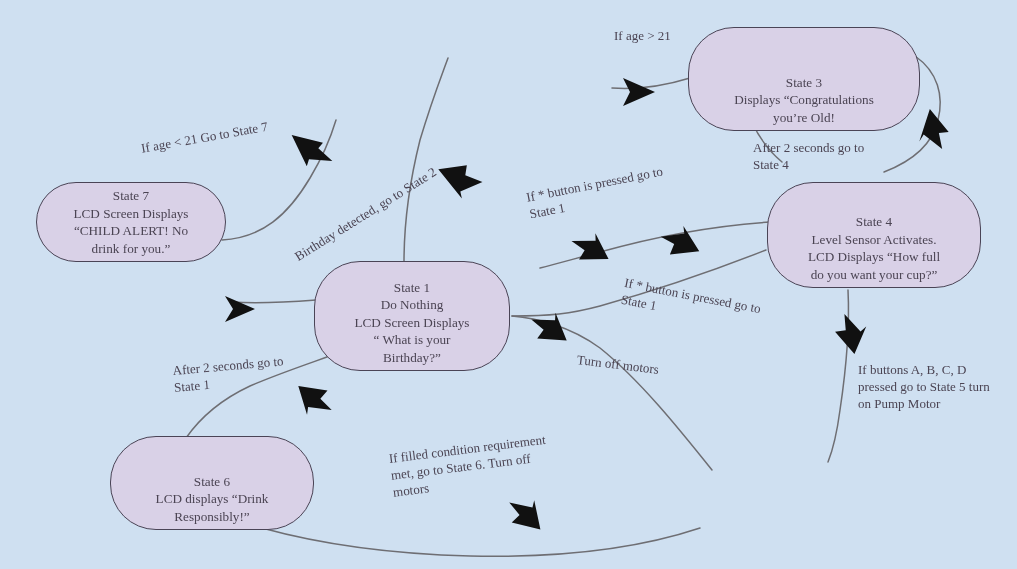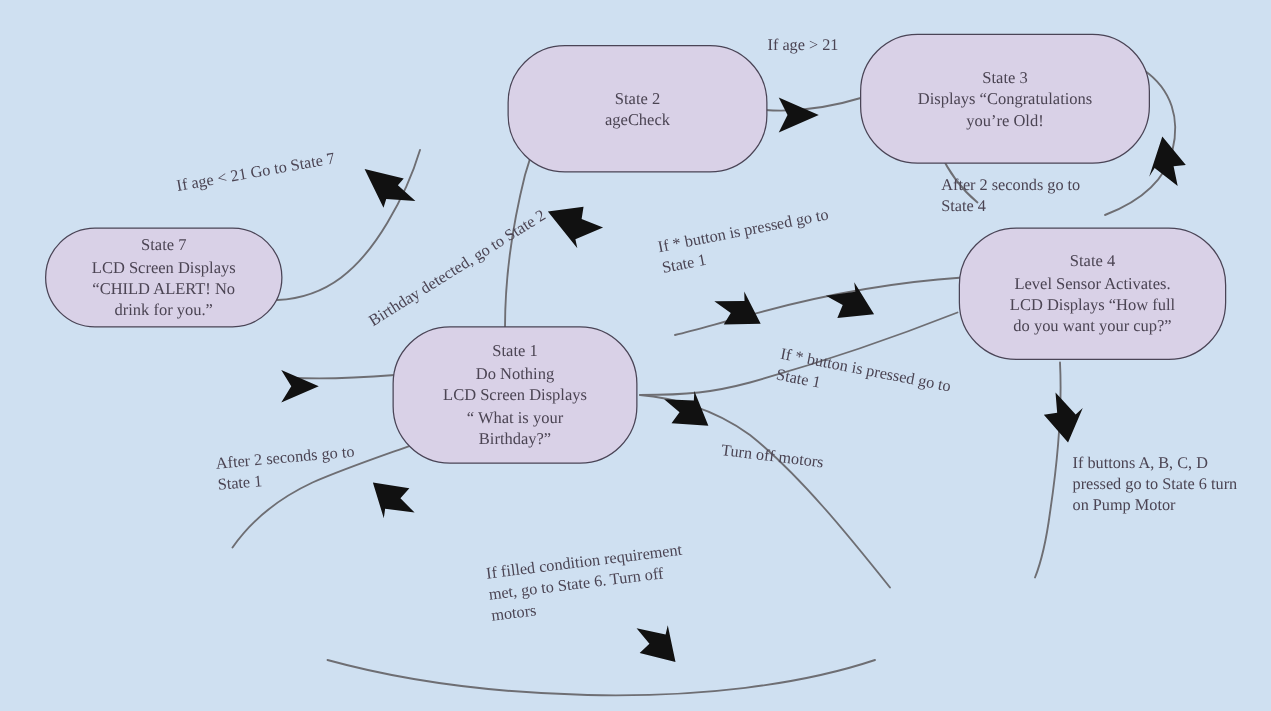--- a/index.html
+++ b/index.html
@@ -28,21 +28,21 @@
     width: 1017px;
     height: 569px;
   }
   .node {
     position: absolute;
     box-sizing: border-box;
     background: #d9d1e7;
     border: 1.6px solid #4a4456;
     border-radius: 46px;
     display: flex;
-    align-items: center;
+    align-items: flex-end;
     justify-content: center;
     text-align: center;
     color: #4b4453;
     font-size: 13.2px;
     line-height: 1.32;
     padding: 4px 10px;
     z-index: 3;
   }
   .node .node-text {
     display: block;
@@ -110,24 +110,20 @@
       <path d="M 836,320 L 863,332 L 854,338 L 862,352 L 840,343 L 837,350 Z" transform="rotate(205 849 335)"></path>
 
       <path d="M 512,502 L 539,514 L 530,520 L 538,534 L 516,525 L 513,532 Z" transform="rotate(170 525 517)"></path>
 
       <path d="M 302,382 L 329,394 L 320,400 L 328,414 L 306,405 L 303,412 Z" transform="rotate(-15 315 398)"></path>
 
       <path d="M 225,296 L 255,309 L 225,322 L 233,309 Z"></path>
     </g>
   </svg>
 
-  <div class="node" style="left:406px; top:36px; width:208px; height:102px;">
-    <span class="node-text">State 2
-ageCheck</span>
-  </div>
 
   <div class="node" style="left:688px; top:27px; width:232px; height:104px;">
     <span class="node-text">State 3
 Displays “Congratulations
 you’re Old!</span>
   </div>
 
   <div class="node" style="left:36px; top:182px; width:190px; height:80px;">
     <span class="node-text">State 7
 LCD Screen Displays
@@ -143,41 +139,46 @@
 Birthday?”</span>
   </div>
 
   <div class="node" style="left:767px; top:182px; width:214px; height:106px;">
     <span class="node-text">State 4
 Level Sensor Activates.
 LCD Displays “How full
 do you want your cup?”</span>
   </div>
 
+  <div class="node" style="left:110px; top:436px; width:204px; height:94px;">
+    <span class="node-text">State 6
+LCD displays “Drink
+Responsibly!”</span>
+  </div>
 
 
   <div class="edge-label" style="left:140px; top:141px; transform: rotate(-10deg); transform-origin: left top;">If age &lt; 21 Go to State 7</div>
 
   <div class="edge-label" style="left:292px; top:251px; transform: rotate(-32deg); transform-origin: left top;">Birthday detected, go to State 2</div>
 
   <div class="edge-label" style="left:614px; top:28px;">If age &gt; 21</div>
 
   <div class="edge-label" style="left:753px; top:140px;">After 2 seconds go to
 State 4</div>
 
   <div class="edge-label" style="left:525px; top:190px; transform: rotate(-11deg); transform-origin: left top;">If * button is pressed go to
 State 1</div>
 
   <div class="edge-label" style="left:626px; top:275px; transform: rotate(11deg); transform-origin: left top;">If * button is pressed go to
 State 1</div>
 
   <div class="edge-label" style="left:578px; top:352px; transform: rotate(7deg); transform-origin: left top;">Turn off motors</div>
 
   <div class="edge-label" style="left:858px; top:362px;">If buttons A, B, C, D
-pressed go to State 6 turn
+pressed go to State 5 turn
 on Pump Motor</div>
 
   <div class="edge-label" style="left:172px; top:363px; transform: rotate(-5deg); transform-origin: left top;">After 2 seconds go to
 State 1</div>
 
   <div class="edge-label" style="left:388px; top:451px; transform: rotate(-7deg); transform-origin: left top;">If filled condition requirement
 met, go to State 6. Turn off
 motors</div>
 
 </div>

